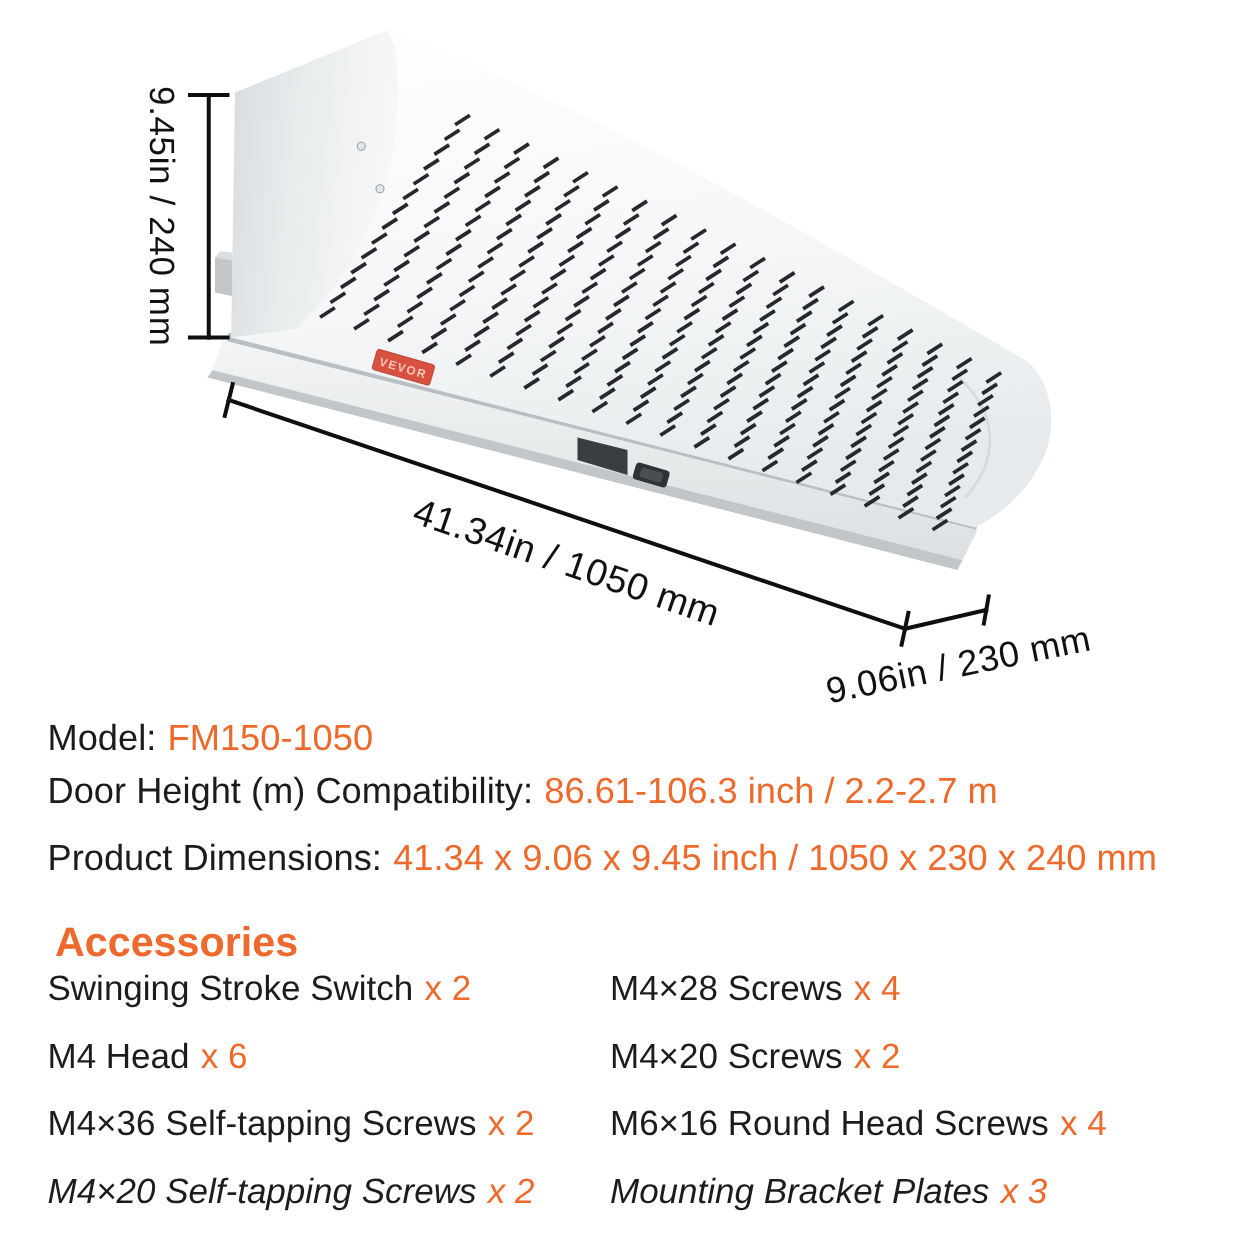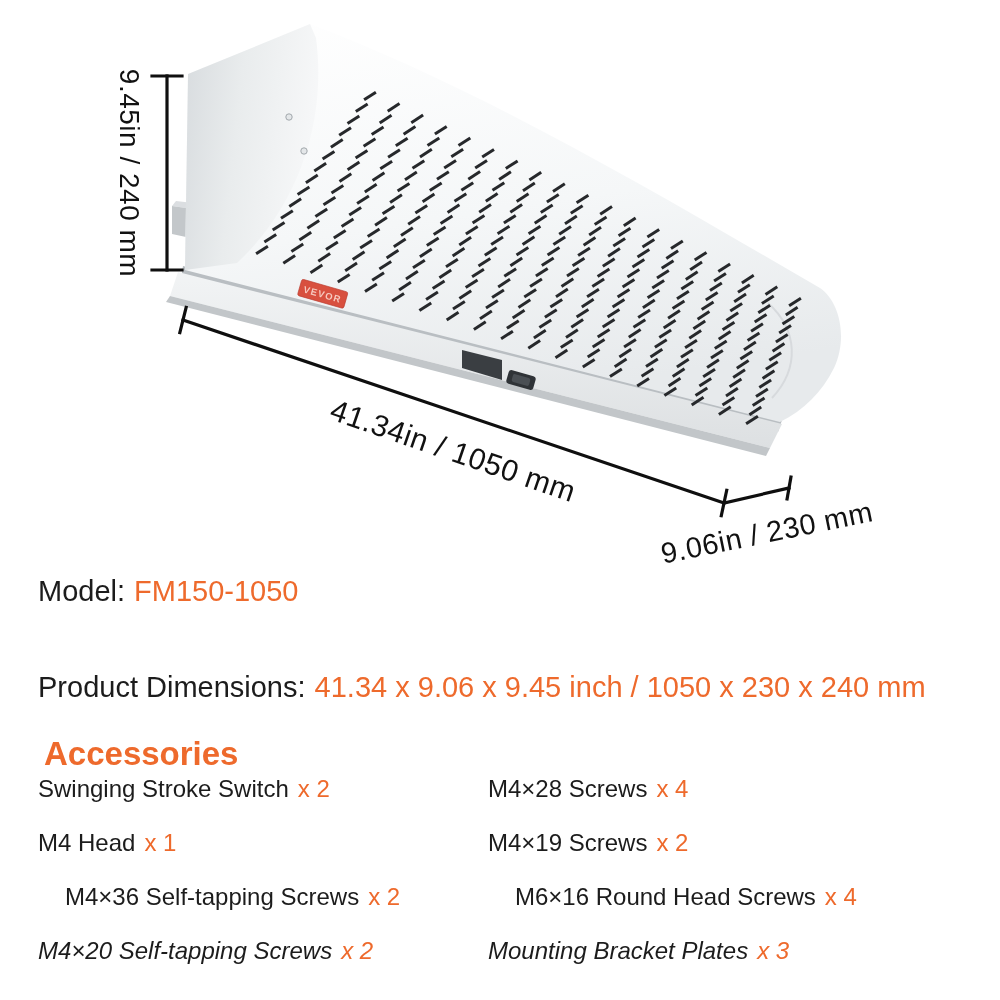--- a/index.html
+++ b/index.html
@@ -19,24 +19,24 @@
                 transform:translate(-50%,-50%) rotate(19deg); }
   #dim-depth  { left:767px; top:533px; font-size:29px;
                 transform:translate(-50%,-50%) rotate(-11.5deg); }
 
   .spec-line { position:absolute; left:38px; font-size:29px; color:var(--ink); white-space:nowrap; }
   #spec-0 { top:575px; } #spec-1 { top:617px; } #spec-2 { top:671px; }
   .spec-value { color:var(--accent); margin-left:9px; }
 
   #acc-heading { position:absolute; left:44px; top:735px; font-size:33px;
                  font-weight:bold; color:var(--accent); }
-  .acc-item { position:absolute; font-size:24px; color:var(--ink); white-space:nowrap; }
+  .acc-item { position:absolute; font-size:28px; color:var(--ink); white-space:nowrap; }
   .acc-left  { left:38px; }
   .acc-right { left:488px; }
-  .row-0 { top:775px; } .row-1 { top:829px; } .row-2 { top:883px;margin-left:27px; } .row-3 { top:937px;font-style:italic; }
+  .row-0 { top:775px; } .row-1 { top:829px; } .row-2 { top:883px; } .row-3 { top:937px;font-style:italic; }
   .acc-qty { color:var(--accent); margin-left:9px; }
 </style>
 </head>
 <body>
 
 <div id="stage">
 
   <svg id="scene" width="1000" height="560" viewBox="0 0 1000 560">
     <defs>
       <linearGradient id="bodyGrad" x1="0" y1="0" x2="0.25" y2="1">
@@ -378,44 +378,47 @@
     </g>
   </svg>
 
   <div id="dim-height" class="dim-label">9.45in / 240 mm</div>
   <div id="dim-length" class="dim-label">41.34in / 1050 mm</div>
   <div id="dim-depth" class="dim-label">9.06in / 230 mm</div>
 
   <div id="spec-0" class="spec-line">
     <span>Model:</span><span class="spec-value">FM150-1050</span>
   </div>
+  <div id="spec-1" class="spec-line">
+    <span>Door Height (m) Compatibility:</span><span class="spec-value">86.61-106.3 inch / 2.2-2.7 m</span>
+  </div>
   <div id="spec-2" class="spec-line">
     <span>Product Dimensions:</span><span class="spec-value">41.34 x 9.06 x 9.45 inch / 1050 x 230 x 240 mm</span>
   </div>
 
   <div id="acc-heading">Accessories</div>
 
   <div class="acc-item acc-left row-0">
     <span>Swinging Stroke Switch</span><span class="acc-qty">x 2</span>
   </div>
   <div class="acc-item acc-left row-1">
-    <span>M4 Head</span><span class="acc-qty">x 1</span>
+    <span>M4 Head</span><span class="acc-qty">x 6</span>
   </div>
   <div class="acc-item acc-left row-2">
     <span>M4×36 Self-tapping Screws</span><span class="acc-qty">x 2</span>
   </div>
   <div class="acc-item acc-left row-3">
     <span>M4×20 Self-tapping Screws</span><span class="acc-qty">x 2</span>
   </div>
 
   <div class="acc-item acc-right row-0">
     <span>M4×28 Screws</span><span class="acc-qty">x 4</span>
   </div>
   <div class="acc-item acc-right row-1">
-    <span>M4×19 Screws</span><span class="acc-qty">x 2</span>
+    <span>M4×20 Screws</span><span class="acc-qty">x 2</span>
   </div>
   <div class="acc-item acc-right row-2">
     <span>M6×16 Round Head Screws</span><span class="acc-qty">x 4</span>
   </div>
   <div class="acc-item acc-right row-3">
     <span>Mounting Bracket Plates</span><span class="acc-qty">x 3</span>
   </div>
 
 </div>
 

